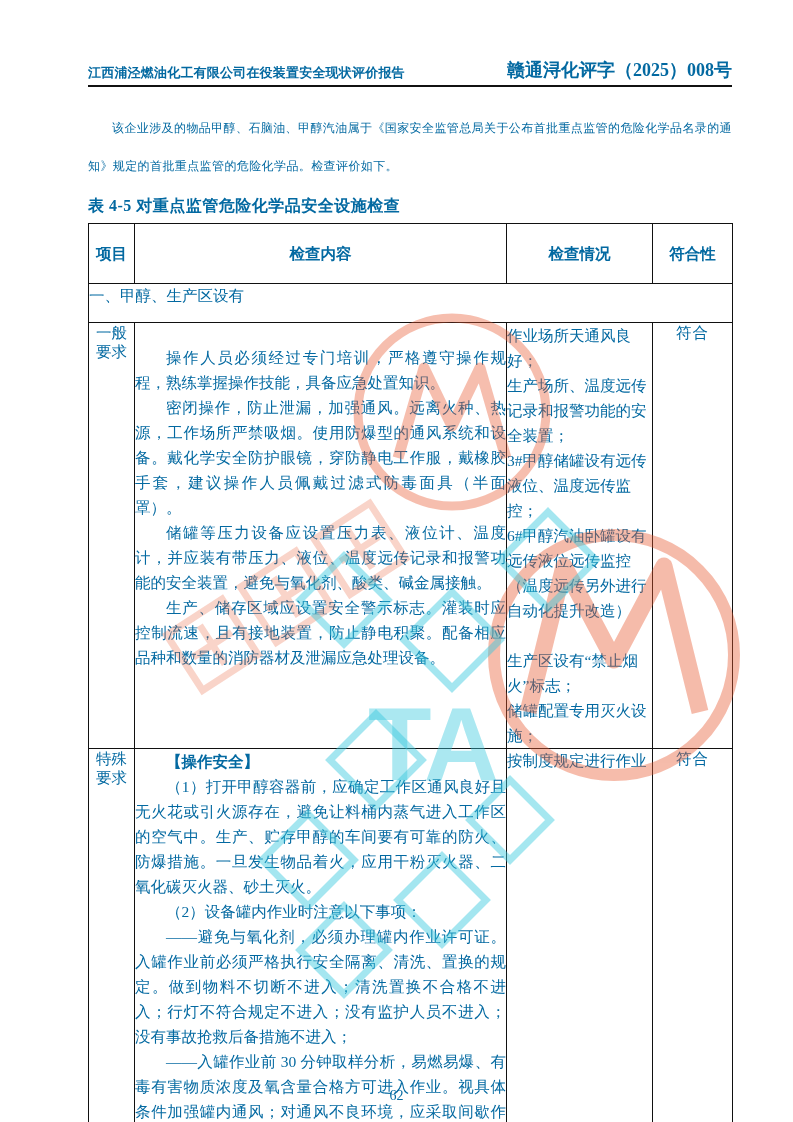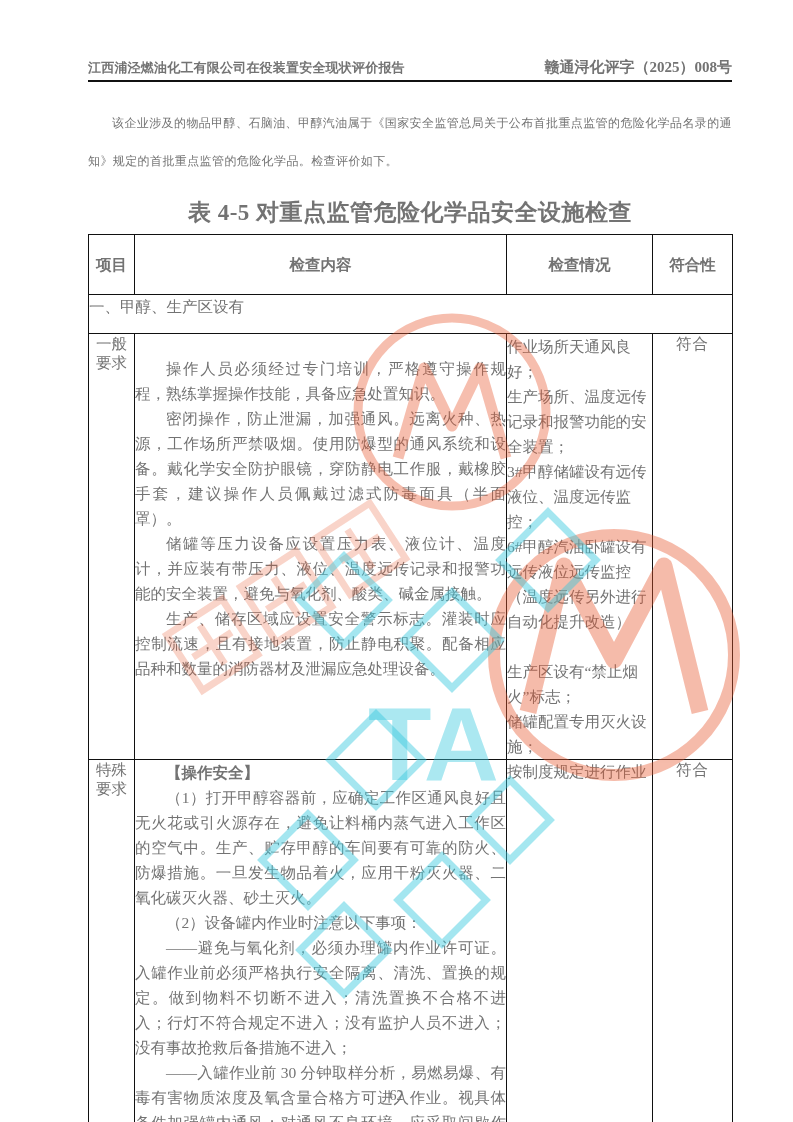--- a/index.html
+++ b/index.html
@@ -1,44 +1,44 @@
 <!DOCTYPE html>
 <html><head>
 <meta charset="utf-8">
 <style>
   html,body{margin:0;padding:0;background:#ffffff;}
   .page{
     position:relative;
     width:793px;height:1122px;
     background:#ffffff;
     font-family:"Liberation Serif","DejaVu Serif",serif;
-    color:#737373;
+    color:#0369a1;
     overflow:hidden;
   }
   .content{position:absolute;left:88px;top:58px;width:644px;}
   
   .hdr{
     display:flex;justify-content:space-between;align-items:flex-end;
     border-bottom:2px solid #111;
     padding-bottom:3px;
     font-weight:bold;
   }
   .hdr-left{font-size:13px;letter-spacing:.2px;}
-  .hdr-right{font-size:15px;margin-left:48px;}
+  .hdr-right{font-size:18px;margin-left:48px;}
   
   .intro{
     margin:22px 0 0 0;
     font-size:12px;line-height:38px;
     text-align:justify;text-indent:2em;
     letter-spacing:.4px;
   }
   
   .tbl-title{
-    margin-top:17px;
-    text-align:center;font-weight:bold;font-size:23px;
+    margin-top:11px;
+    text-align:left;font-weight:bold;font-size:16px;
     letter-spacing:.5px;
   }
   
   table.insp{
     margin-top:6px;
     border-collapse:collapse;table-layout:fixed;
     width:644px;
     font-size:15.5px;
   }
   table.insp col.c-item{width:46px;}

